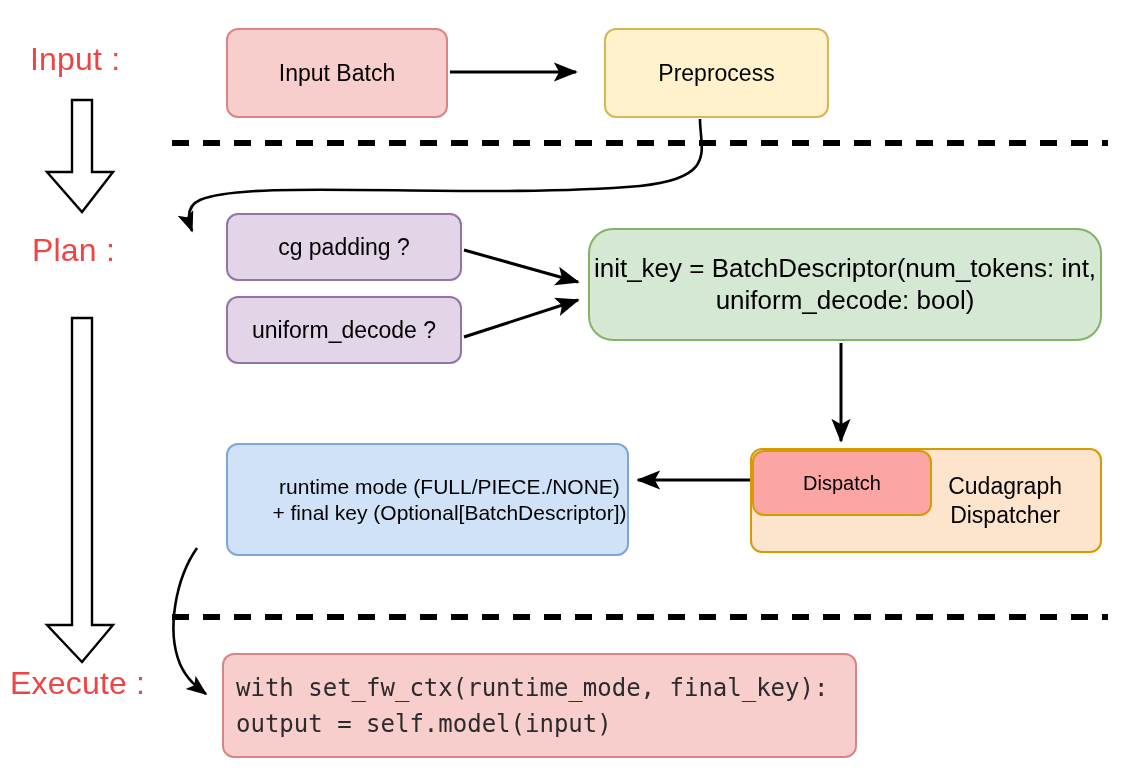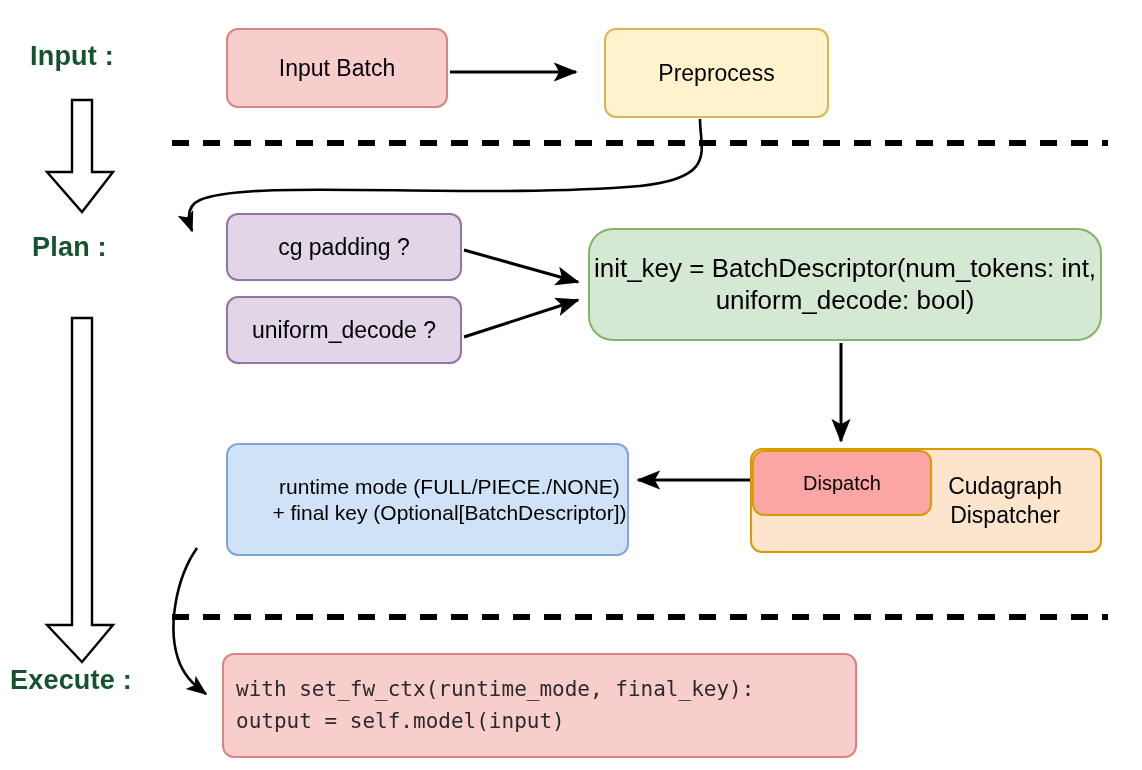--- a/index.html
+++ b/index.html
@@ -18,23 +18,23 @@
   svg.layer {
     position: absolute;
     left: 0;
     top: 0;
     width: 1142px;
     height: 770px;
   }
   .stage-label {
     position: absolute;
     font-family: "Liberation Sans", sans-serif;
-    font-weight: bold;
-    font-size: 27px;
-    color: #14532d;
+    font-weight: normal;
+    font-size: 32px;
+    color: #ef4444;
     white-space: nowrap;
     letter-spacing: 0.2px;
   }
   .node {
     position: absolute;
     box-sizing: border-box;
     border-radius: 12px;
     border-style: solid;
     border-width: 2px;
     display: flex;
@@ -43,21 +43,21 @@
     text-align: center;
     font-family: "Liberation Sans", sans-serif;
     color: #000000;
     line-height: 1.22;
   }
   .node-text {
     display: block;
     white-space: pre-line;
   }
   #node-input-batch {
-    left: 226px; top: 28px; width: 222px; height: 80px;
+    left: 226px; top: 28px; width: 222px; height: 90px;
     background: #f8cecc; border-color: #d98585;
     font-size: 23px;
   }
   #node-preprocess {
     left: 585px; top: 28px; width: 225px; height: 90px;
     background: #fff2cc; border-color: #d6b656;
     font-size: 23px;
     margin-left: 19px;
   }
   #node-cg-padding {
@@ -103,21 +103,21 @@
     font-size: 21px;
     align-items: center;
     justify-content: flex-start;
     padding-left: 12px;
     color: #2b2b2b;
   }
   #node-code .node-text {
     font-family: "DejaVu Sans Mono", monospace;
     text-align: left;
     line-height: 1.5;
-    font-size: 21px;
+    font-size: 24px;
   }
 </style>
 </head>
 <body>
 
 <div id="canvas">
 
   <svg class="layer" viewBox="0 0 1142 770">
     <defs>
       <marker id="arrowhead" markerWidth="9" markerHeight="9" refX="7.4" refY="3.2" orient="auto" markerUnits="strokeWidth">

